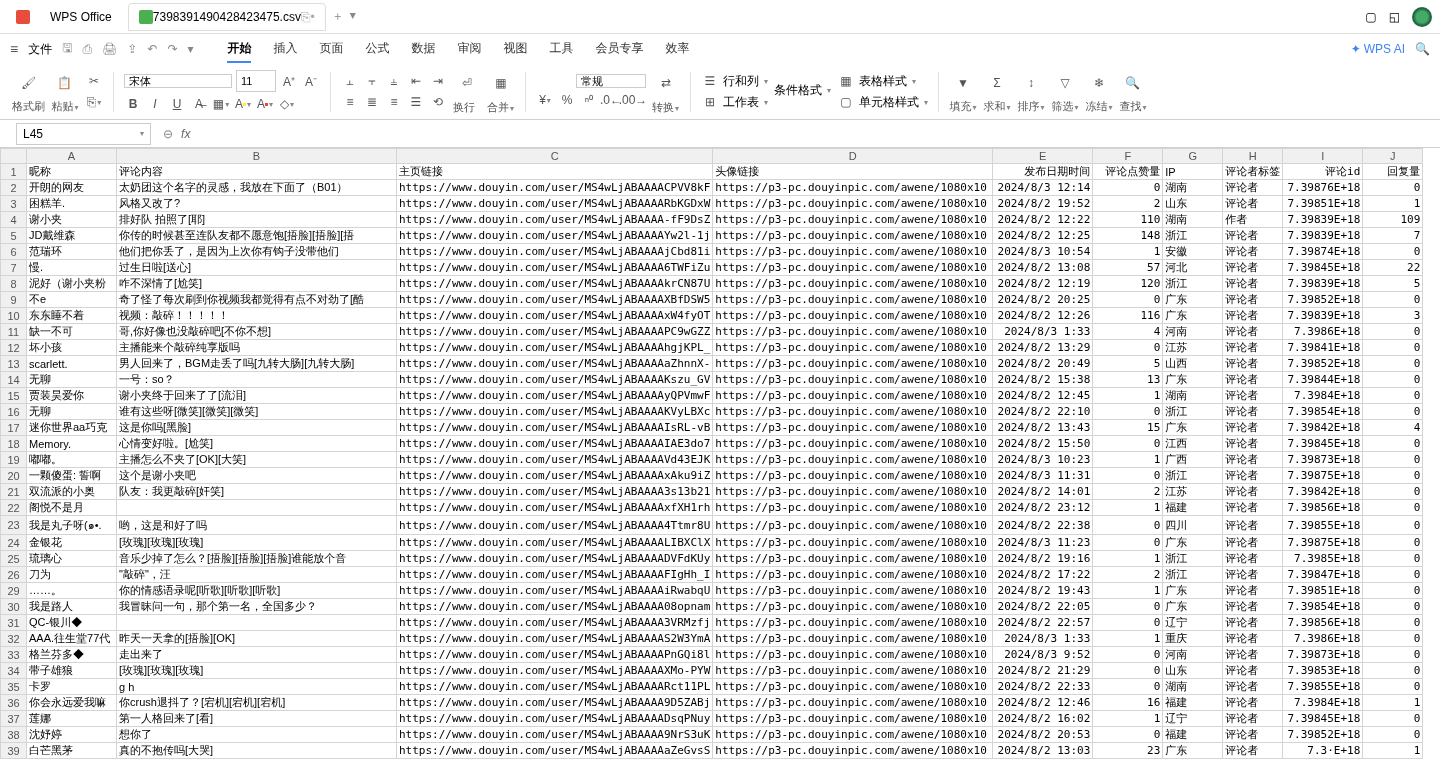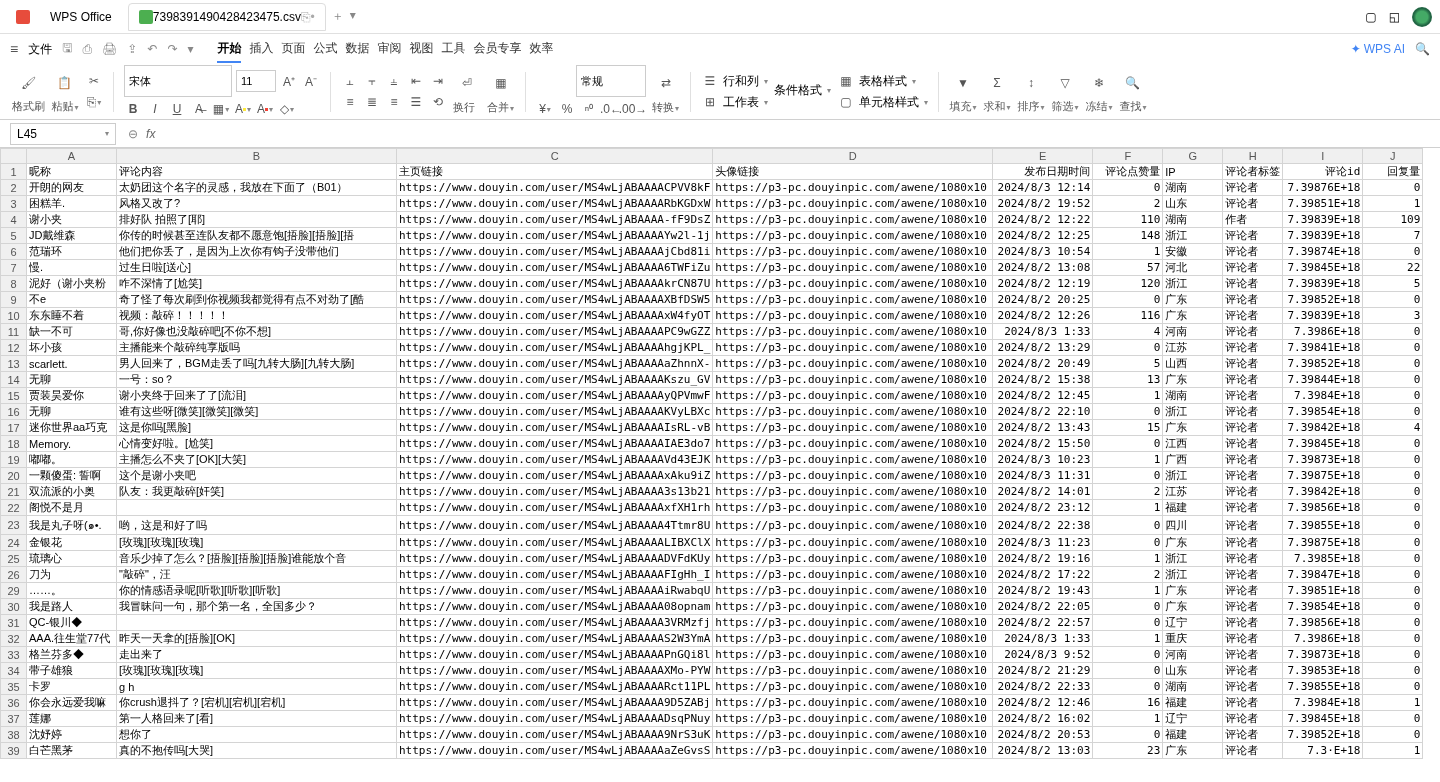--- a/index.html
+++ b/index.html
@@ -10,42 +10,42 @@
 .wps-icon { width: 14px; height: 14px; background: #e74c3c; border-radius: 2px; }
 .tab-file { display: flex; align-items: center; gap: 0; background: #fff; border: 1px solid #ddd; border-radius: 4px 4px 0 0; padding: 4px 10px; margin-left: 8px; height: 28px; }
 .file-icon { width: 14px; height: 14px; background: #4caf50; border-radius: 2px; }
 .tab-actions { display: flex; gap: 6px; margin-left: 6px; color: #888; }
 .titlebar-right { margin-left: auto; display: flex; gap: 12px; align-items: center; }
 .avatar { width: 20px; height: 20px; border-radius: 50%; background: radial-gradient(#4a6 40%, #264 60%); }
 
 .menubar { height: 30px; background: #fff; display: flex; align-items: center; padding: 0 10px; gap: 4px; }
 .menu-left { display: flex; align-items: center; gap: 10px; }
 .burger { font-size: 14px; color: #555; }
-.menu-items { display: flex; gap: 8px; margin-left: 20px; }
+.menu-items { display: flex; gap: 22px; margin-left: 30px; }
 .menu-item { color: #333; cursor: pointer; padding: 4px 0; }
 .menu-item.active { color: #000; border-bottom: 2px solid #4285f4; font-weight: bold; }
 .menu-right { margin-left: auto; display: flex; align-items: center; gap: 10px; color: #555; }
 .wps-ai { color: #4285f4; display: flex; align-items: center; gap: 3px; }
 
 .toolbar { height: 56px; background: #fff; display: flex; align-items: center; padding: 4px 12px; gap: 6px; border-bottom: 1px solid #d0d0d0; }
 .tb-group { display: flex; flex-direction: column; align-items: center; gap: 2px; }
 .tb-btn-lg { width: 28px; height: 28px; display: flex; align-items: center; justify-content: center; color: #555; }
 .tb-label { font-size: 11px; color: #555; }
 .tb-sep { width: 1px; height: 40px; background: #e0e0e0; margin: 0 4px; }
-.font-select { width: 108px; height: 32px; border: 1px solid #ccc; padding: 0 4px; font-size: 11px; }
+.font-select { width: 108px; height: 14px; border: 1px solid #ccc; padding: 0 4px; font-size: 11px; }
 .size-select { width: 40px; height: 22px; border: 1px solid #ccc; padding: 0 4px; font-size: 11px; }
 .tb-row { display: flex; gap: 4px; align-items: center; }
 .tb-col { display: flex; flex-direction: column; gap: 3px; }
 .tb-icon { width: 18px; height: 18px; display: flex; align-items: center; justify-content: center; color: #555; border: 1px solid transparent; }
 .color-bar { width: 16px; height: 3px; background: #ffeb3b; }
 .color-bar.red { background: #f44336; }
 .dd { font-size: 8px; color: #888; margin-left: 1px; }
 
 .cellref-bar { height: 28px; background: #fff; display: flex; align-items: center; border-bottom: 1px solid #d0d0d0; }
-.cellref { width: 106px; height: 22px; border: 1px solid #ccc; margin-left: 10px; padding: 0 6px; display: flex; align-items: center; justify-content: center; font-size: 12px; }
+.cellref { width: 135px; height: 22px; border: 1px solid #ccc; margin-left: 16px; padding: 0 6px; display: flex; align-items: center; justify-content: center; font-size: 12px; }
 .fx-area { display: flex; align-items: center; gap: 8px; margin-left: 12px; flex: 1; }
 .fx-label { font-style: italic; color: #666; }
 .fx-input { flex: 1; height: 22px; border: none; outline: none; }
 
 .sheet-area { background: #fff; overflow: auto; height: calc(100vh - 148px); }
 table { border-collapse: collapse; table-layout: fixed; }
 th, td { border: 1px solid #d4d4d4; height: 15px; font-size: 11px; white-space: nowrap; overflow: hidden; padding: 0 2px; font-weight: normal; }
 th { background: #f0f0f0; text-align: center; color: #555; }
 th.rownum { width: 26px; text-align: center; }
 td { text-align: left; }

